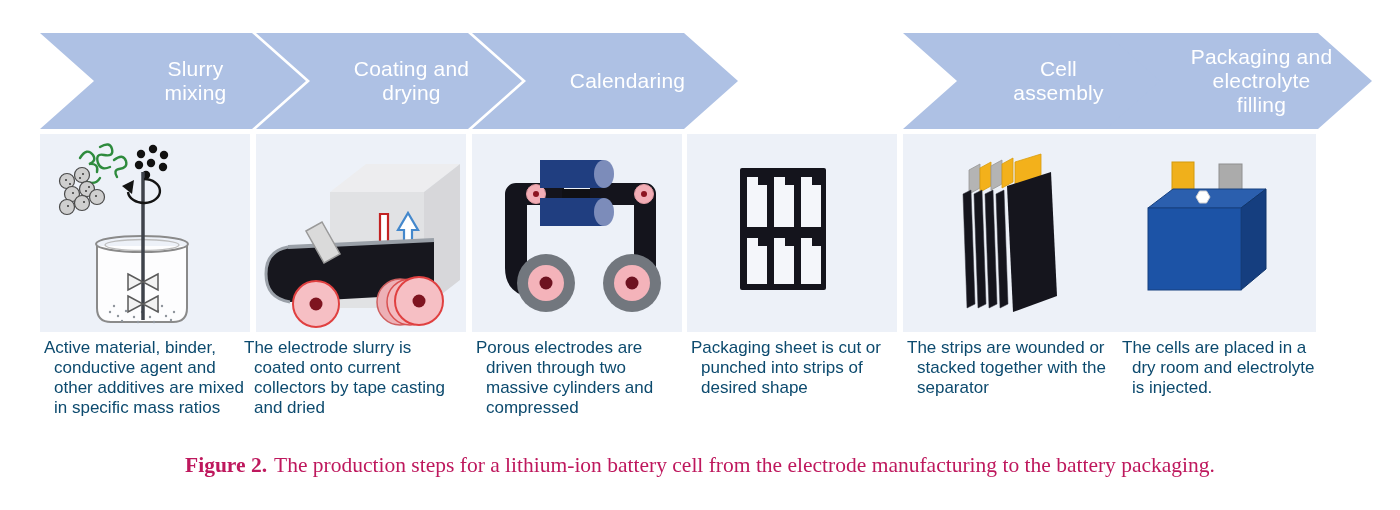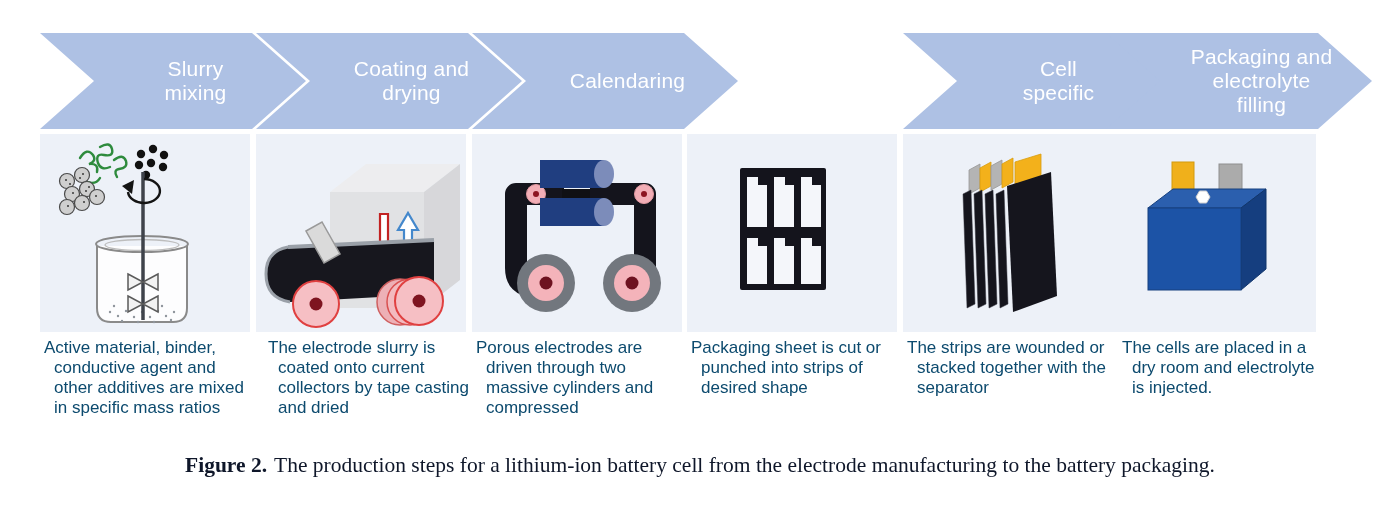--- a/index.html
+++ b/index.html
@@ -17,46 +17,46 @@
   
   .panel{position:absolute;top:134px;width:210px;height:198px;background:#edf1f8;}
   .panel svg{display:block;}
 
   
   .desc{position:absolute;top:338px;width:198px;font-size:17px;line-height:20px;color:#0c4a6e;
         padding-left:10px;text-indent:-10px;}
 
   
   .c0{left:40px}.c1{left:256px}.c2{left:472px}.c3{left:687px}.c4{left:903px}.c5{left:1106px}
-  .d0{left:44px}.d1{left:268px}.d2{left:476px}.d3{left:691px}.d4{left:907px}.d5{left:1122px}
+  .d0{left:44px}.d1{left:244px}.d2{left:476px}.d3{left:691px}.d4{left:907px}.d5{left:1122px}
 
   
   .caption{position:absolute;top:453px;left:0;width:1400px;text-align:center;
-           font-family:"Liberation Serif",serif;font-size:21.5px;color:#0f172a;}
+           font-family:"Liberation Serif",serif;font-size:21.5px;color:#be185d;}
   .caption b{margin-right:7px;}
 </style>
 </head>
 <body>
 
 <div id="figure">
 
   <div class="chevron c1">
     <div class="chevron-label">Coating and
 drying</div>
   </div>
   <div class="chevron c0">
     <div class="chevron-label">Slurry
 mixing</div>
   </div>
   <div class="chevron c2">
     <div class="chevron-label">Calendaring</div>
   </div>
   <div class="chevron c4">
     <div class="chevron-label">Cell
-specific</div>
+assembly</div>
   </div>
   <div class="chevron c5">
     <div class="chevron-label">Packaging and
 electrolyte
 filling</div>
   </div>
 
   <div class="panel c0">
     <svg width="210" height="198" viewBox="0 0 210 198">
 

